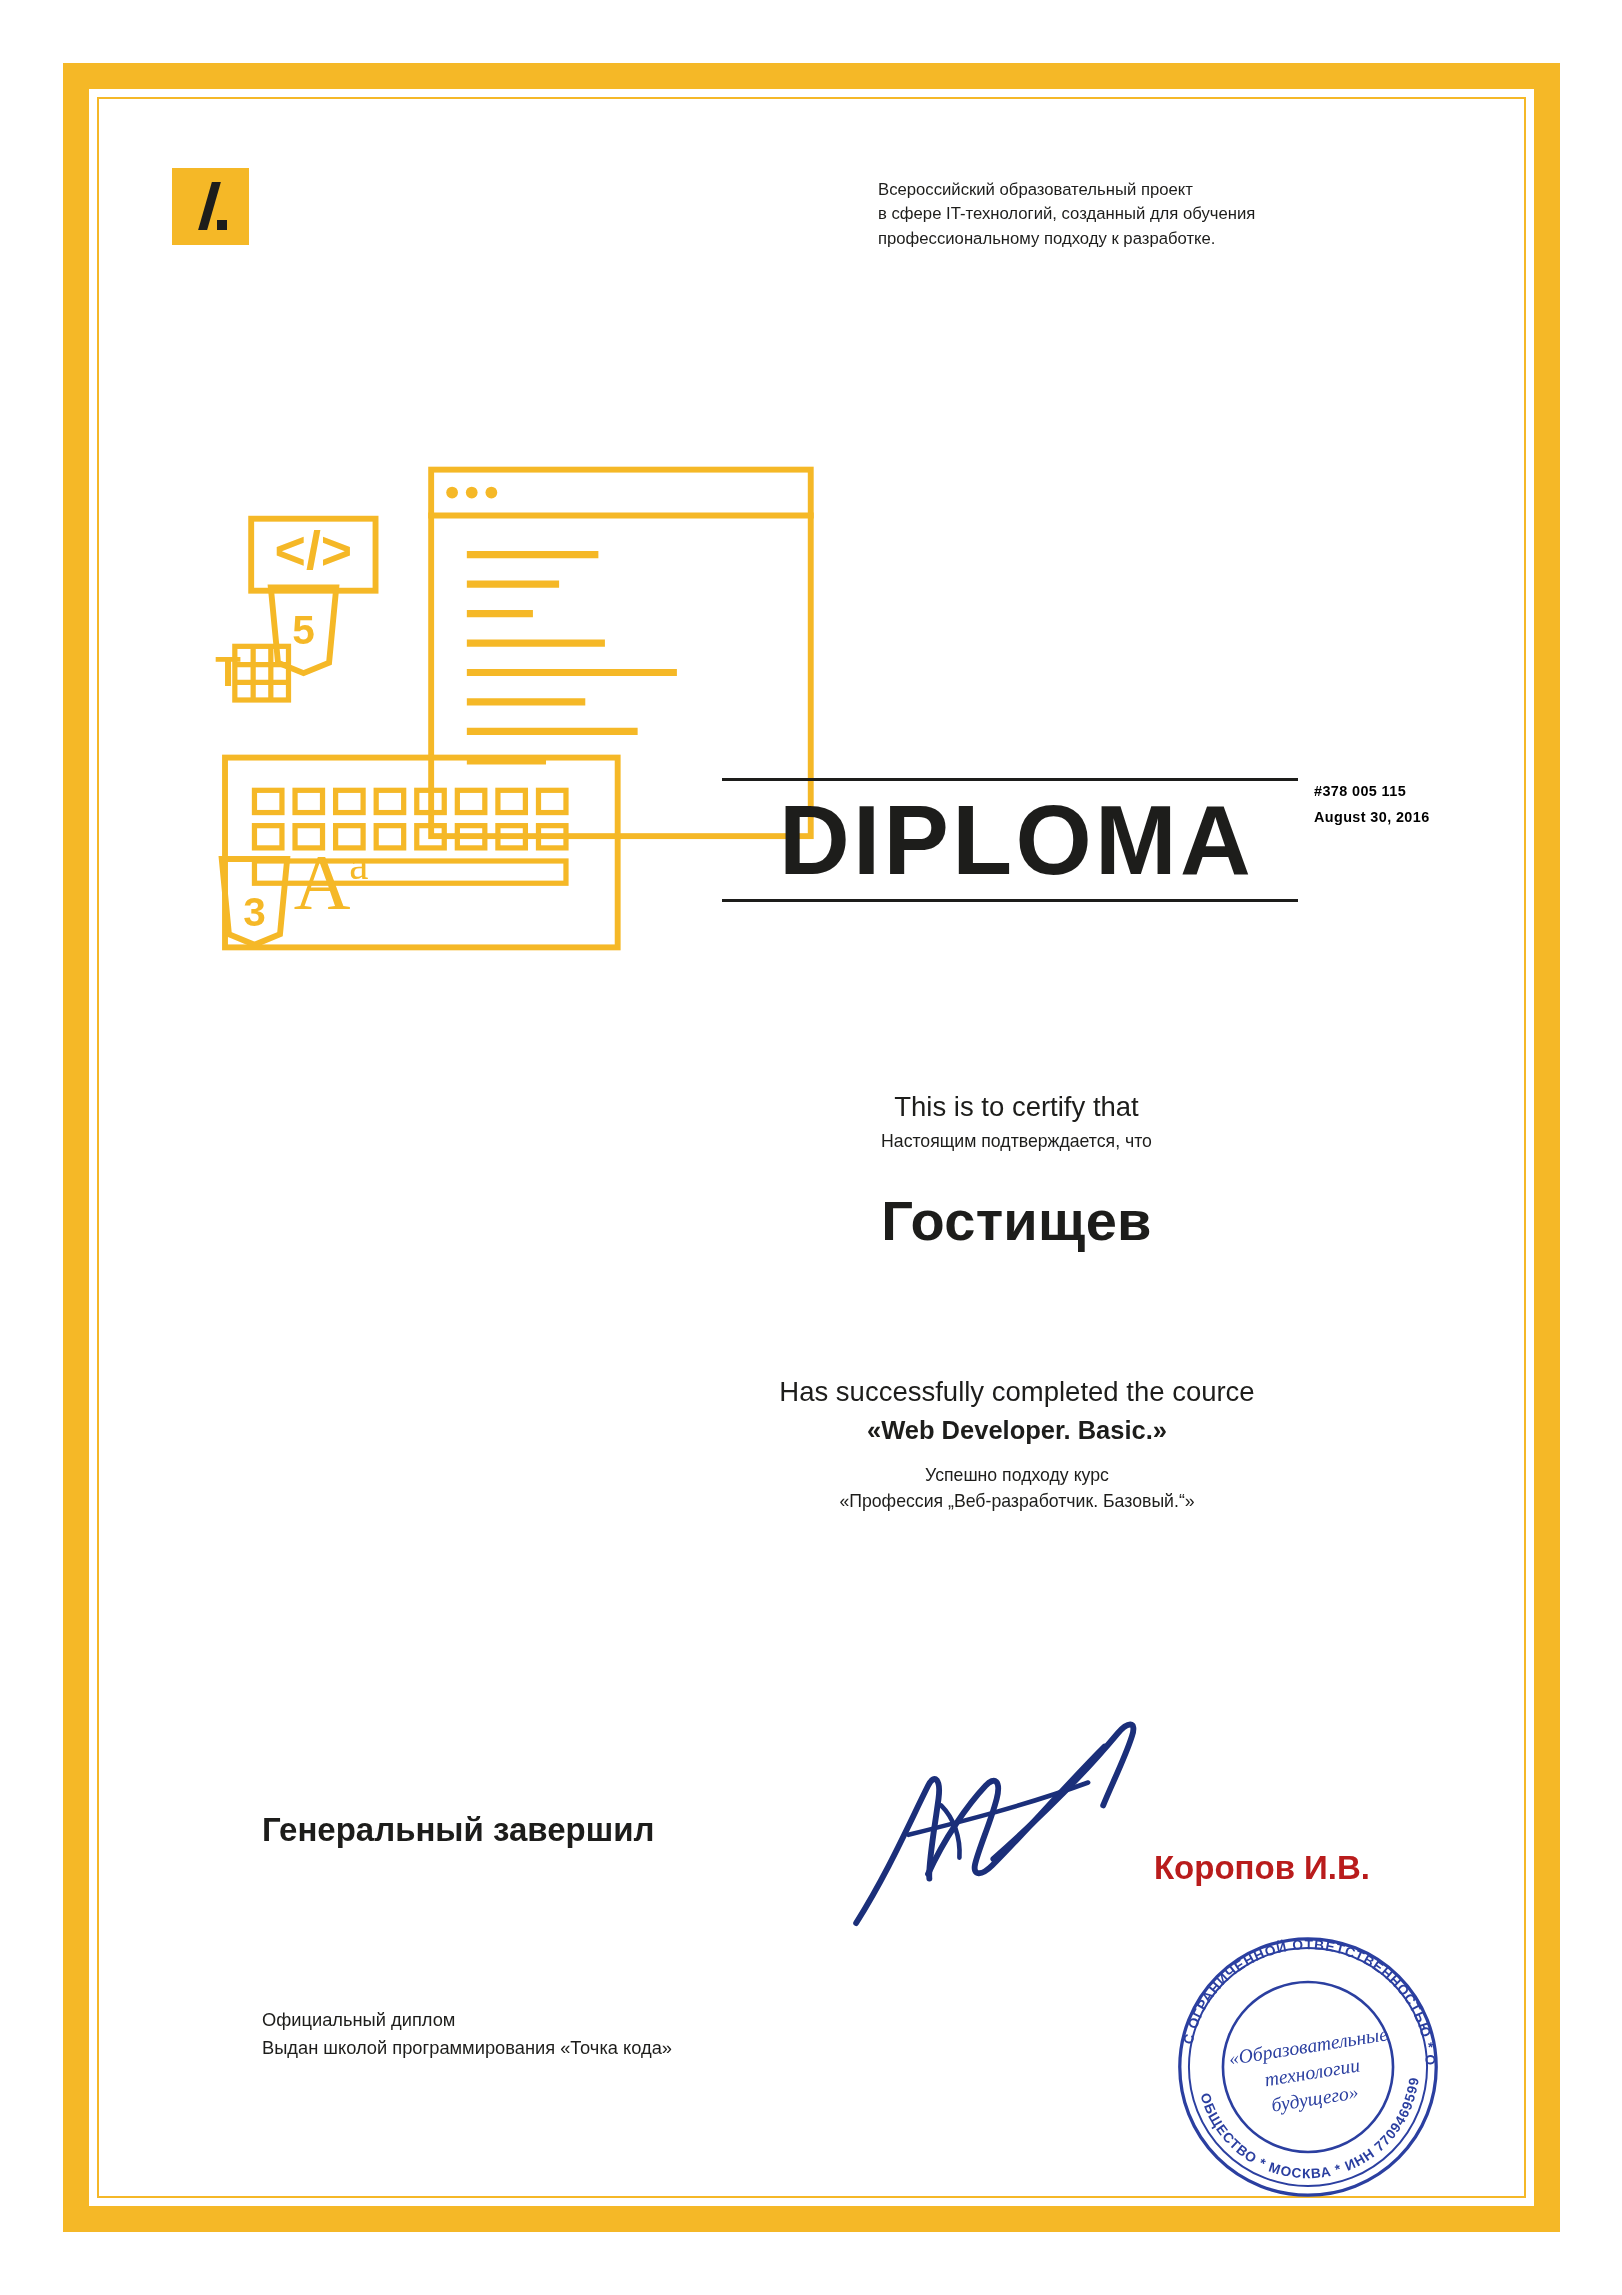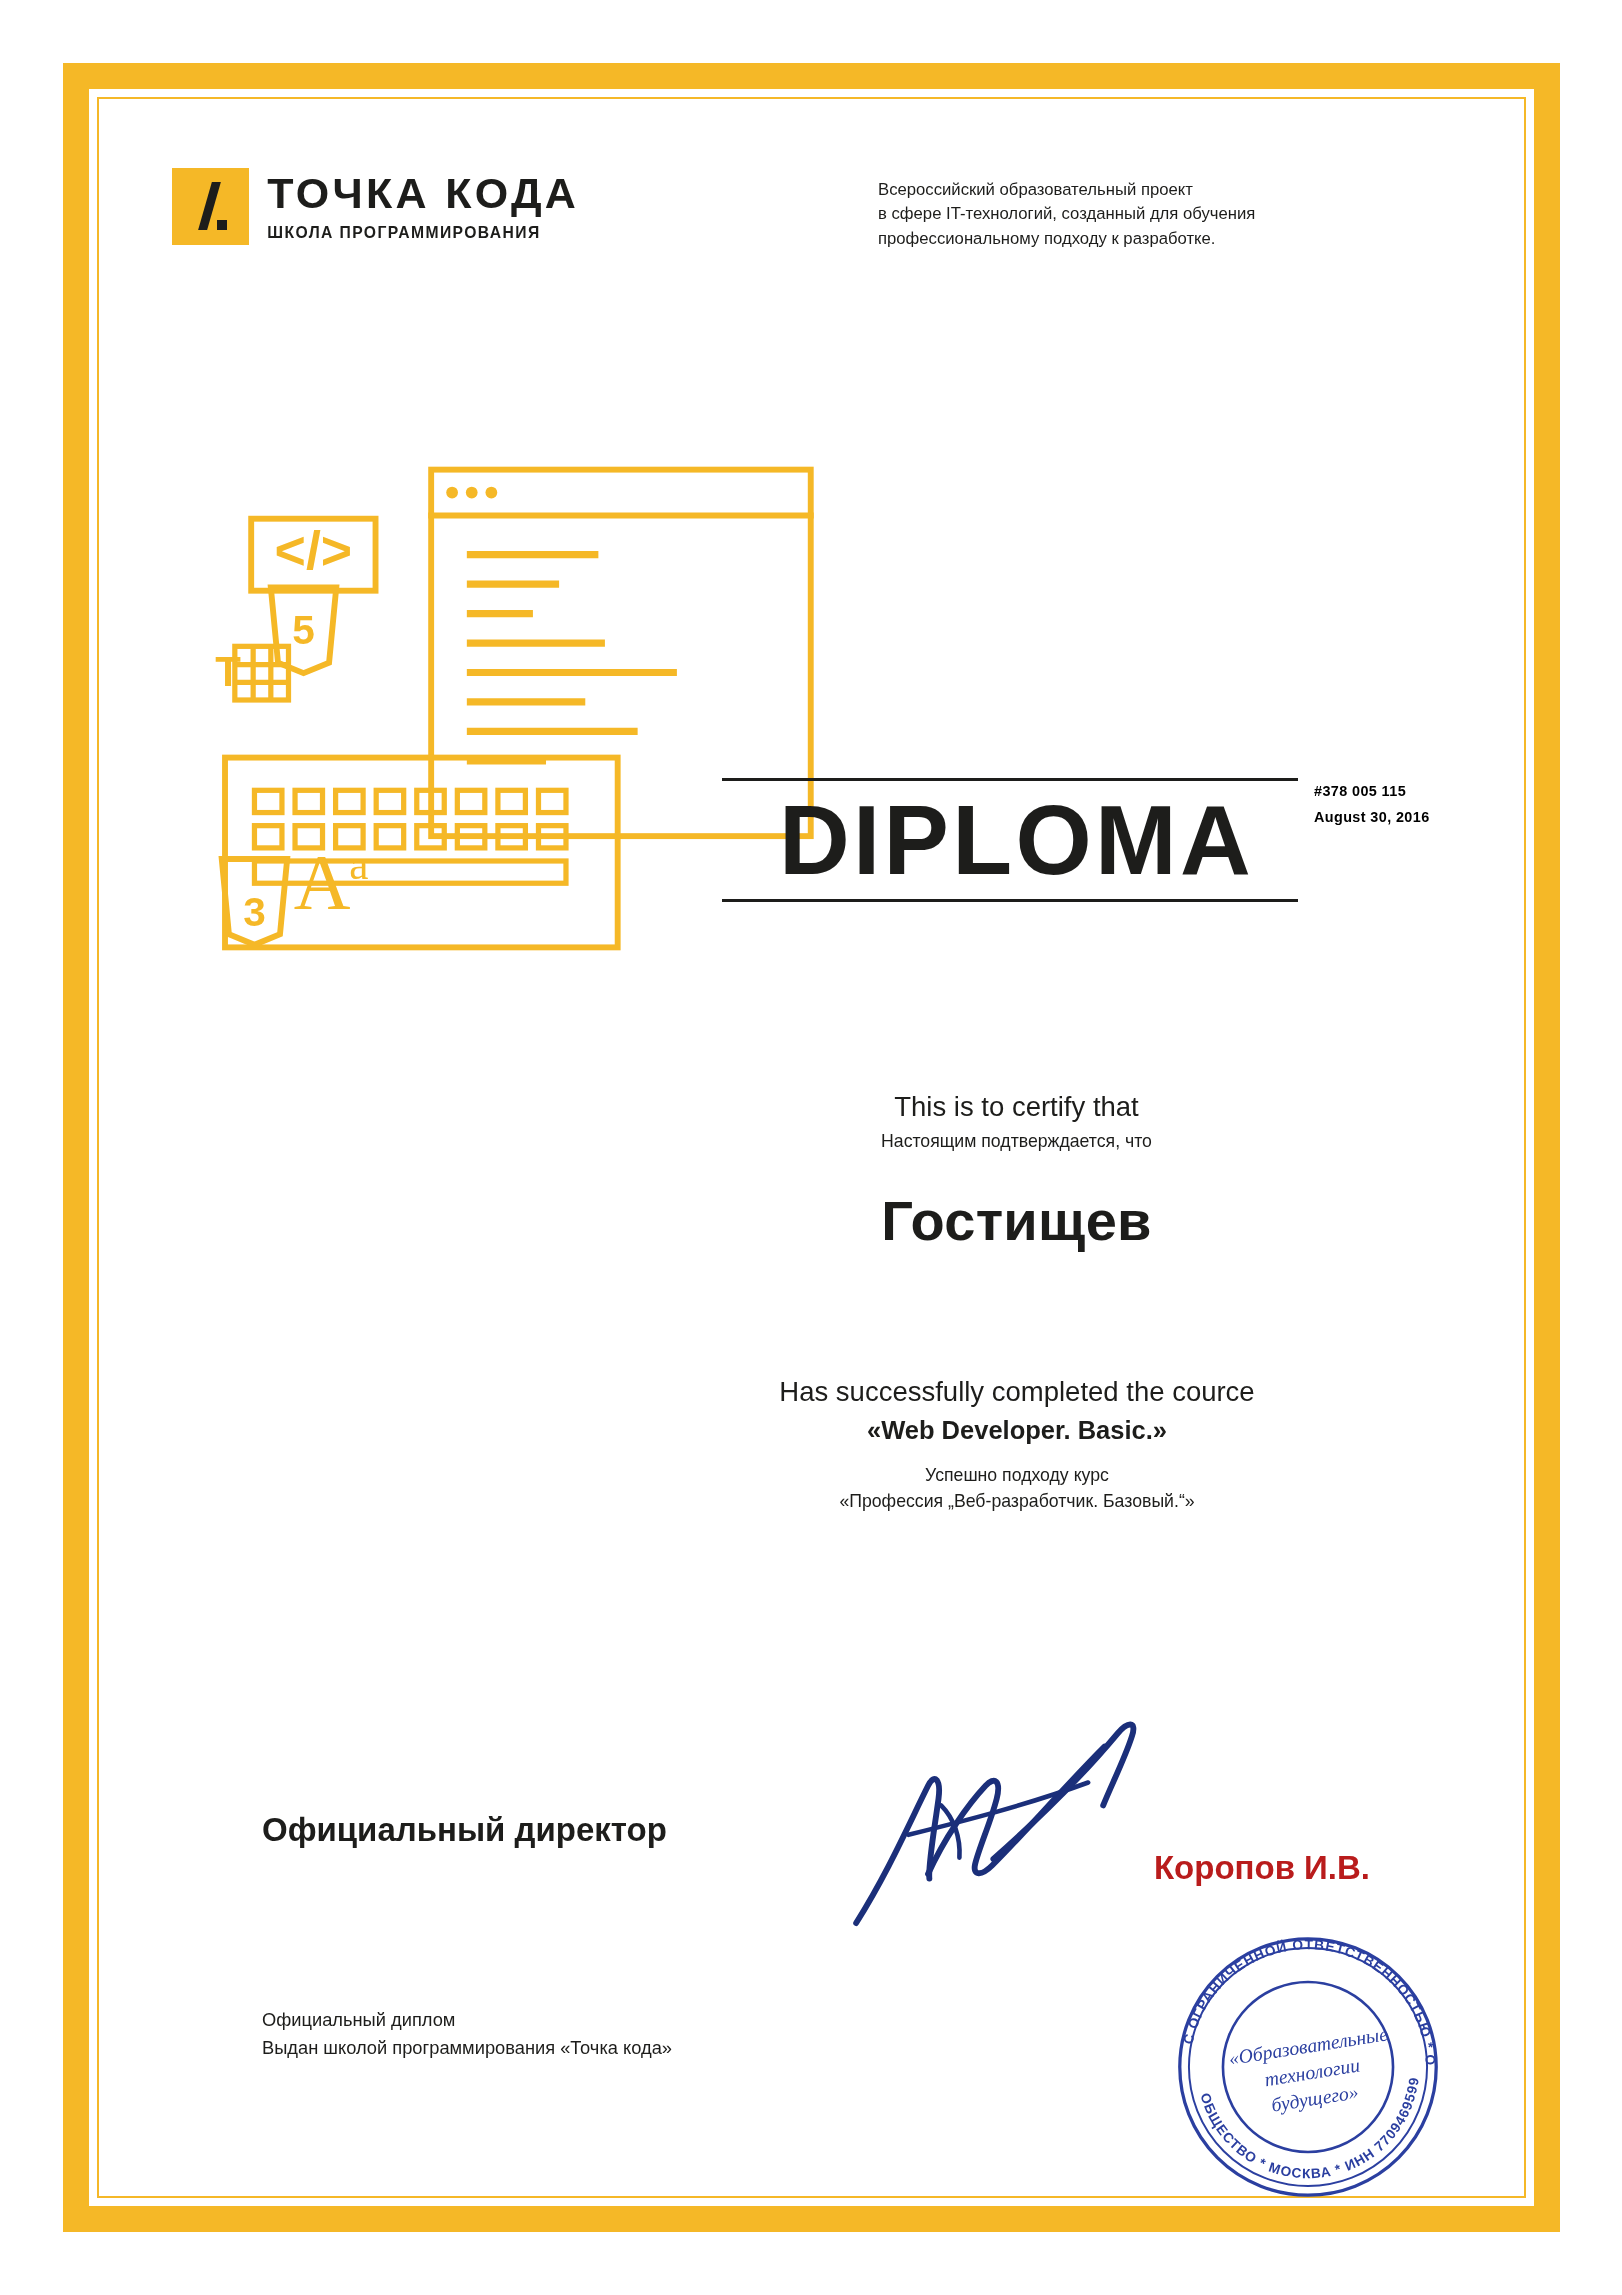--- a/index.html
+++ b/index.html
@@ -267,24 +267,20 @@
   <div class="frame-outer"></div>
   <div class="frame-inner"></div>
 
   <div class="content">
 
     <div class="header">
       <div class="brand">
         <div class="brand-mark">
           <div class="slash"></div>
           <div class="dot"></div>
-        </div>
-        <div class="brand-text">
-          <div class="brand-name">ТОЧКА КОДА</div>
-          <div class="brand-sub">ШКОЛА ПРОГРАММИРОВАНИЯ</div>
         </div>
       </div>
       <div class="header-desc">
         <div>Всероссийский образовательный проект</div>
         <div>в сфере IT-технологий, созданный для обучения</div>
         <div>профессиональному подходу к разработке.</div>
       </div>
     </div>
 
     <div class="illustration">
@@ -378,21 +374,21 @@
 
     <div class="course">
       <div class="course-en">Has successfully completed the cource</div>
       <div class="course-en-title">«Web Developer. Basic.»</div>
       <div class="course-ru">
         <div>Успешно подходу курс</div>
         <div>«Профессия „Веб-разработчик. Базовый.“»</div>
       </div>
     </div>
 
-    <div class="sig-title">Официальный директор</div>
+    <div class="sig-title">Генеральный завершил</div>
     <div class="sig-name">Коропов И.В.</div>
 
     <div class="signature">
       <svg viewBox="0 0 560 360" width="366" height="236" fill="none" xmlns="http://www.w3.org/2000/svg">
         <g stroke="#1b2f7a" fill="none" stroke-linecap="round" stroke-linejoin="round">
           <path d="M40 330 C 90 250, 120 180, 150 120 C 160 100, 170 110, 166 140 C 160 185, 150 240, 152 262" stroke-width="9"></path>
           <path d="M150 255 C 175 200, 210 150, 238 120 C 252 105, 262 112, 255 140 C 246 175, 228 215, 222 240 C 218 258, 232 258, 248 242 C 300 190, 360 120, 420 60" stroke-width="9"></path>
           <path d="M120 195 C 200 175, 300 150, 395 115" stroke-width="7"></path>
           <path d="M250 232 C 320 170, 390 100, 440 40 C 455 22, 470 20, 462 44 C 452 76, 430 120, 418 150" stroke-width="9"></path>
           <path d="M170 150 C 190 170, 200 200, 198 230" stroke-width="7"></path>

